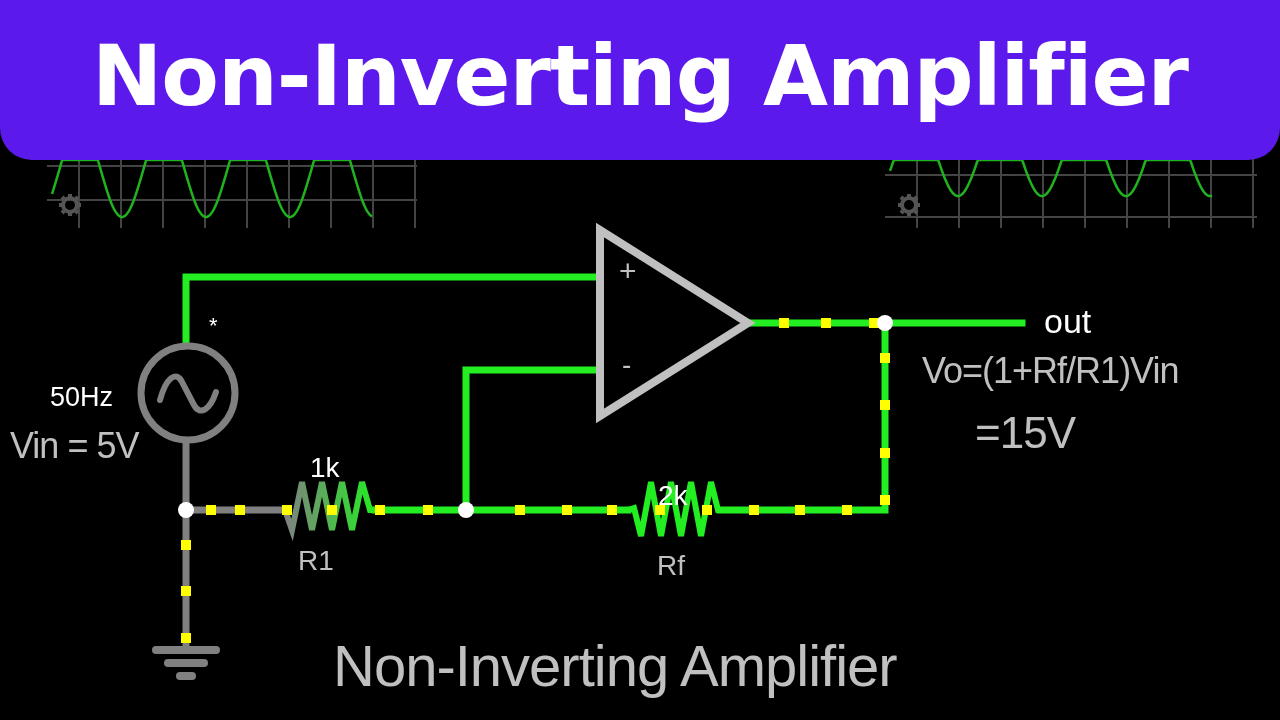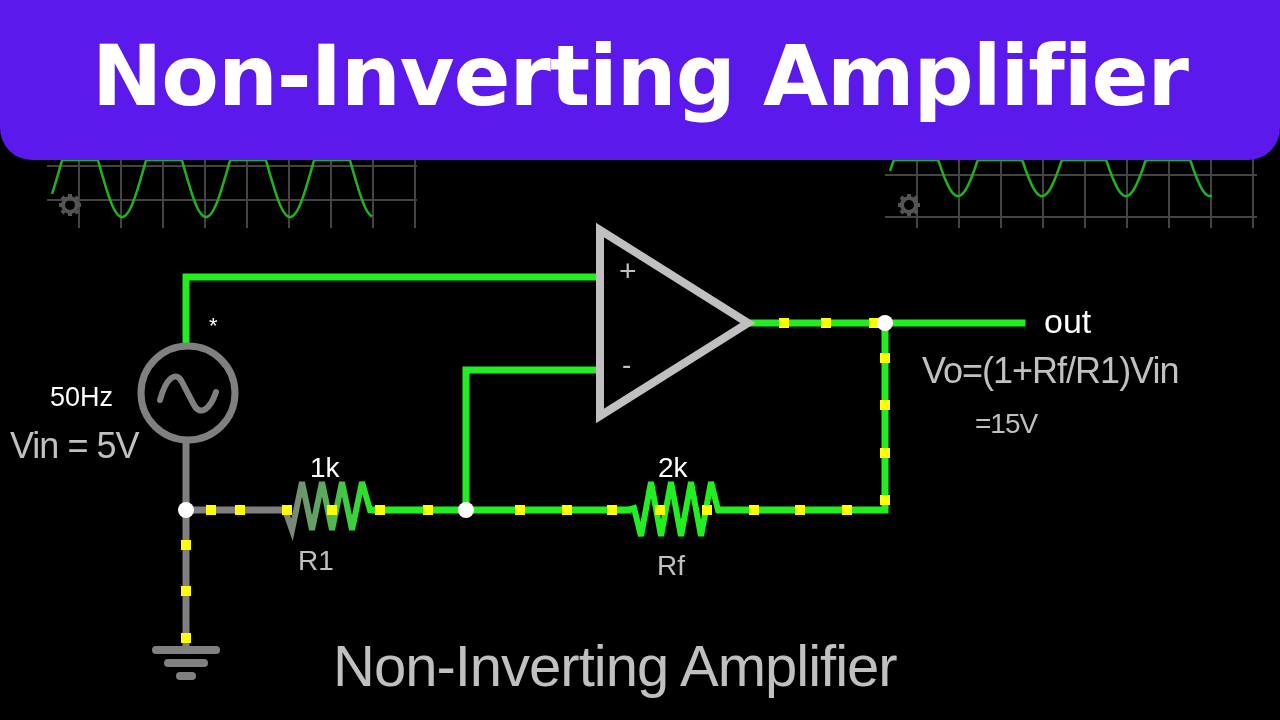--- a/index.html
+++ b/index.html
@@ -8,25 +8,25 @@
   #banner-title { color:#fff; font-family:"DejaVu Sans", sans-serif; font-weight:bold; font-size:84px; letter-spacing:-1px; white-space:nowrap; margin-top:-8px; }
   #circuit { position:absolute; left:0; top:0; width:1280px; height:720px; z-index:1; }
   .lbl { position:absolute; white-space:nowrap; z-index:2; }
   .lbl-white { color:#fff; }
   .lbl-gray { color:#c0c0c0; }
   #lbl-50hz { left:50px; top:382px; font-size:27px; }
   #lbl-vin { left:10px; top:425px; font-size:36px; letter-spacing:-1px; }
   #lbl-star { left:209px; top:313px; font-size:22px; }
   #lbl-1k { left:310px; top:452px; font-size:28px; }
   #lbl-r1 { left:298px; top:545px; font-size:28px; }
-  #lbl-2k { left:658px; top:452px; font-size:28px; }
+  #lbl-2k { left:658px; top:480px; font-size:28px; }
   #lbl-rf { left:657px; top:550px; font-size:28px; }
   #lbl-out { left:1044px; top:302px; font-size:34px; }
   #lbl-formula { left:922px; top:350px; font-size:36px; letter-spacing:-1px;text-align:center; }
-  #lbl-result { left:975px; top:408px; font-size:28px; letter-spacing:-1px; }
+  #lbl-result { left:975px; top:408px; font-size:44px; letter-spacing:-1px; }
   #lbl-plus { left:619px; top:254px; font-size:30px; }
   #lbl-minus { left:622px; top:349px; font-size:28px; }
   #footer-title { left:333px; top:632px; font-size:58px; color:#c0c0c0; letter-spacing:-1px; }
 </style>
 </head>
 <body>
 
 <div id="banner">
   <span id="banner-title">Non-Inverting Amplifier</span>
 </div>

